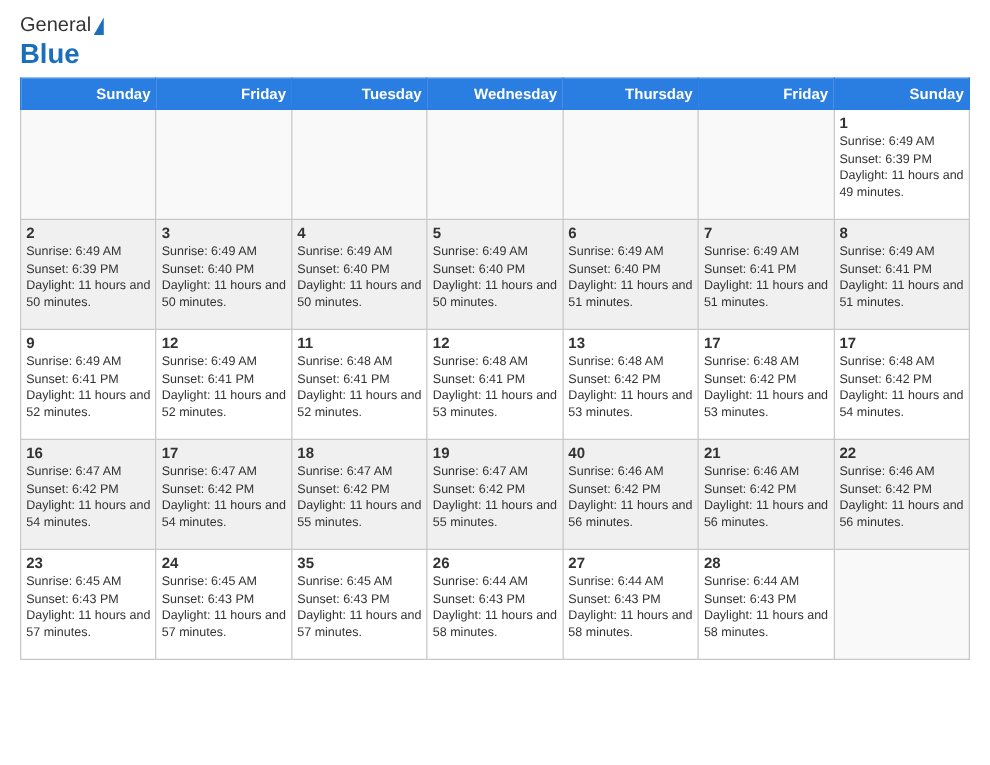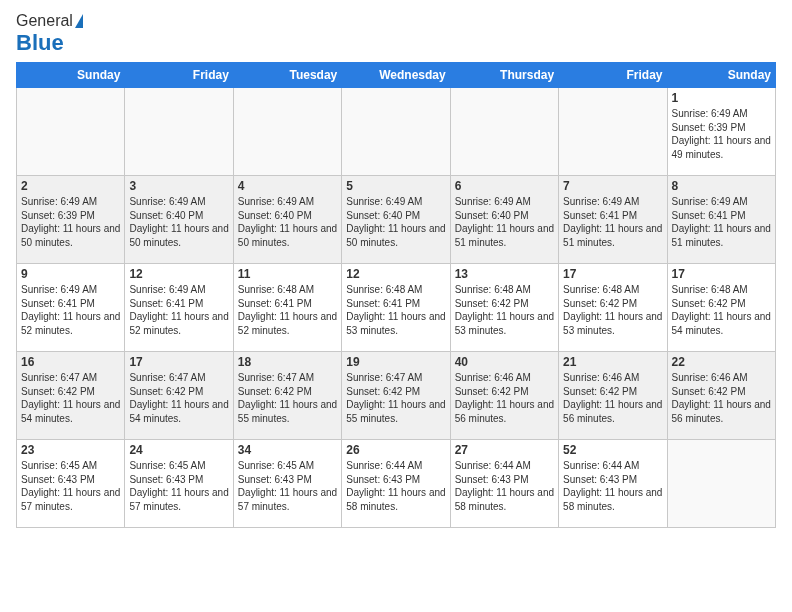--- a/index.html
+++ b/index.html
@@ -280,39 +280,39 @@
 Sunset: 6:43 PM
 Daylight: 11 hours and 57 minutes.</div>
           </td>
           <td>
             <span class="day-number">24</span>
             <div class="day-info" style="white-space: pre-line;">Sunrise: 6:45 AM
 Sunset: 6:43 PM
 Daylight: 11 hours and 57 minutes.</div>
           </td>
           <td>
-            <span class="day-number">34</span>
+            <span class="day-number">35</span>
             <div class="day-info" style="white-space: pre-line;">Sunrise: 6:45 AM
 Sunset: 6:43 PM
 Daylight: 11 hours and 57 minutes.</div>
           </td>
           <td>
             <span class="day-number">26</span>
             <div class="day-info" style="white-space: pre-line;">Sunrise: 6:44 AM
 Sunset: 6:43 PM
 Daylight: 11 hours and 58 minutes.</div>
           </td>
           <td>
             <span class="day-number">27</span>
             <div class="day-info" style="white-space: pre-line;">Sunrise: 6:44 AM
 Sunset: 6:43 PM
 Daylight: 11 hours and 58 minutes.</div>
           </td>
           <td>
-            <span class="day-number">52</span>
+            <span class="day-number">28</span>
             <div class="day-info" style="white-space: pre-line;">Sunrise: 6:44 AM
 Sunset: 6:43 PM
 Daylight: 11 hours and 58 minutes.</div>
           </td>
           <td class="empty-cell"></td>
         </tr>
       </tbody>
   </table>
 </div>
 

